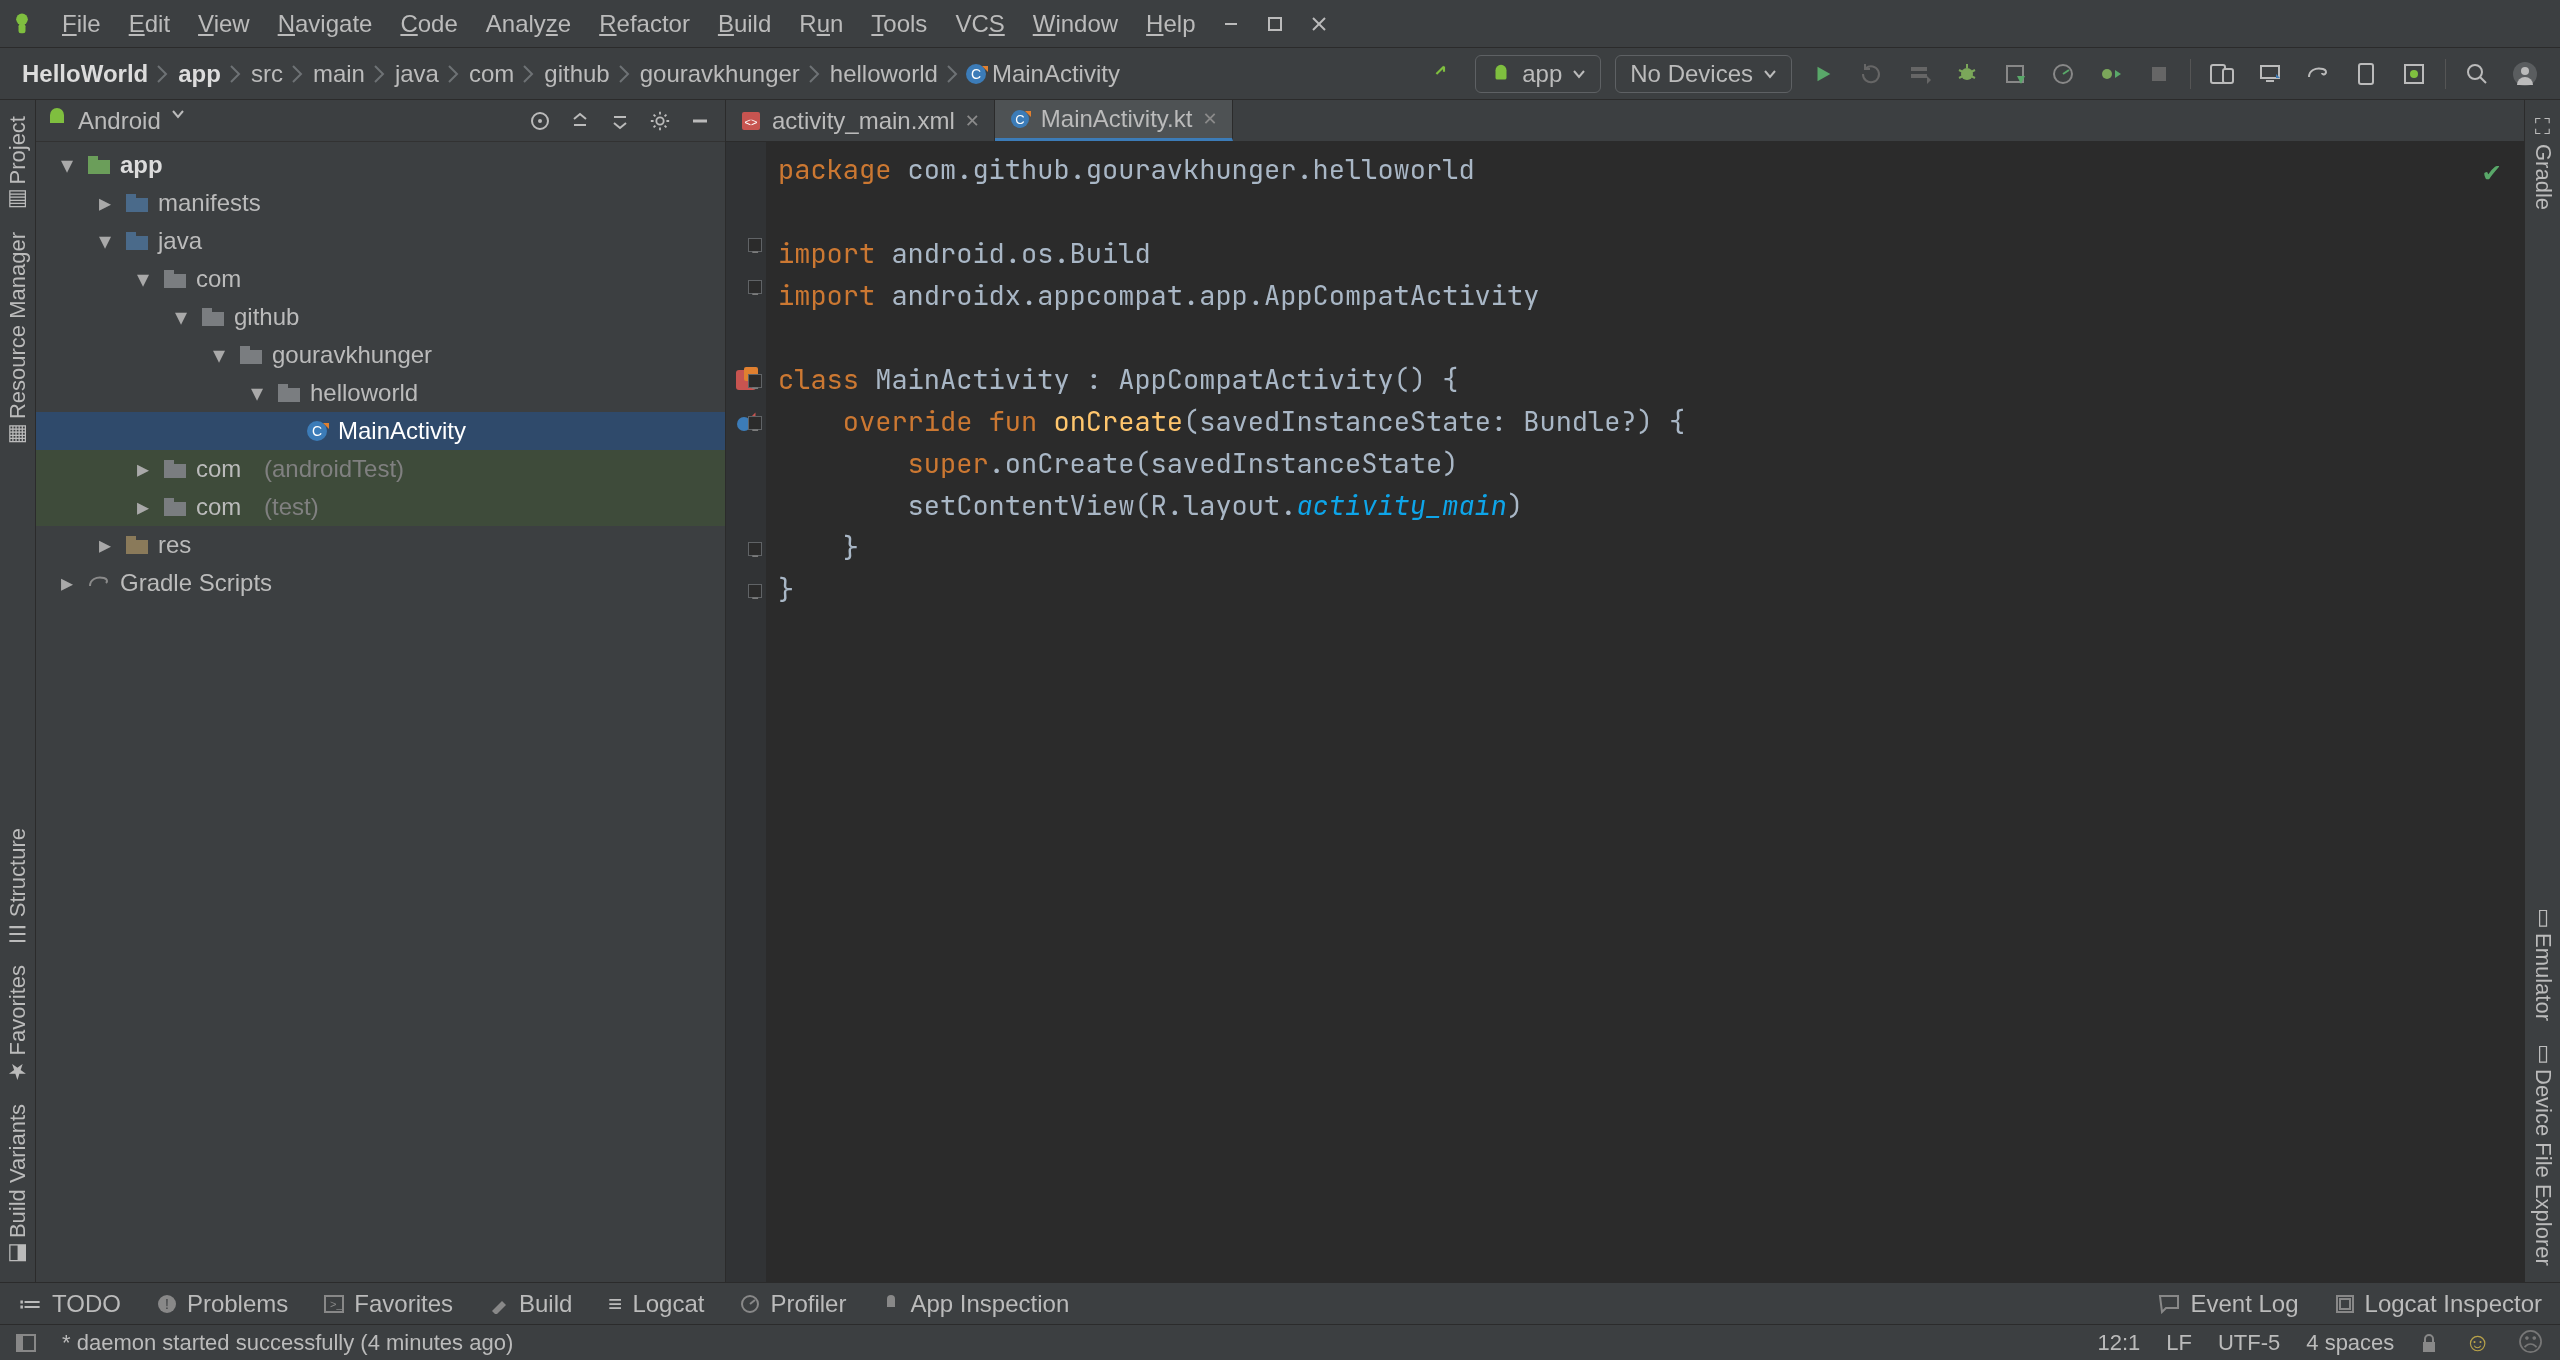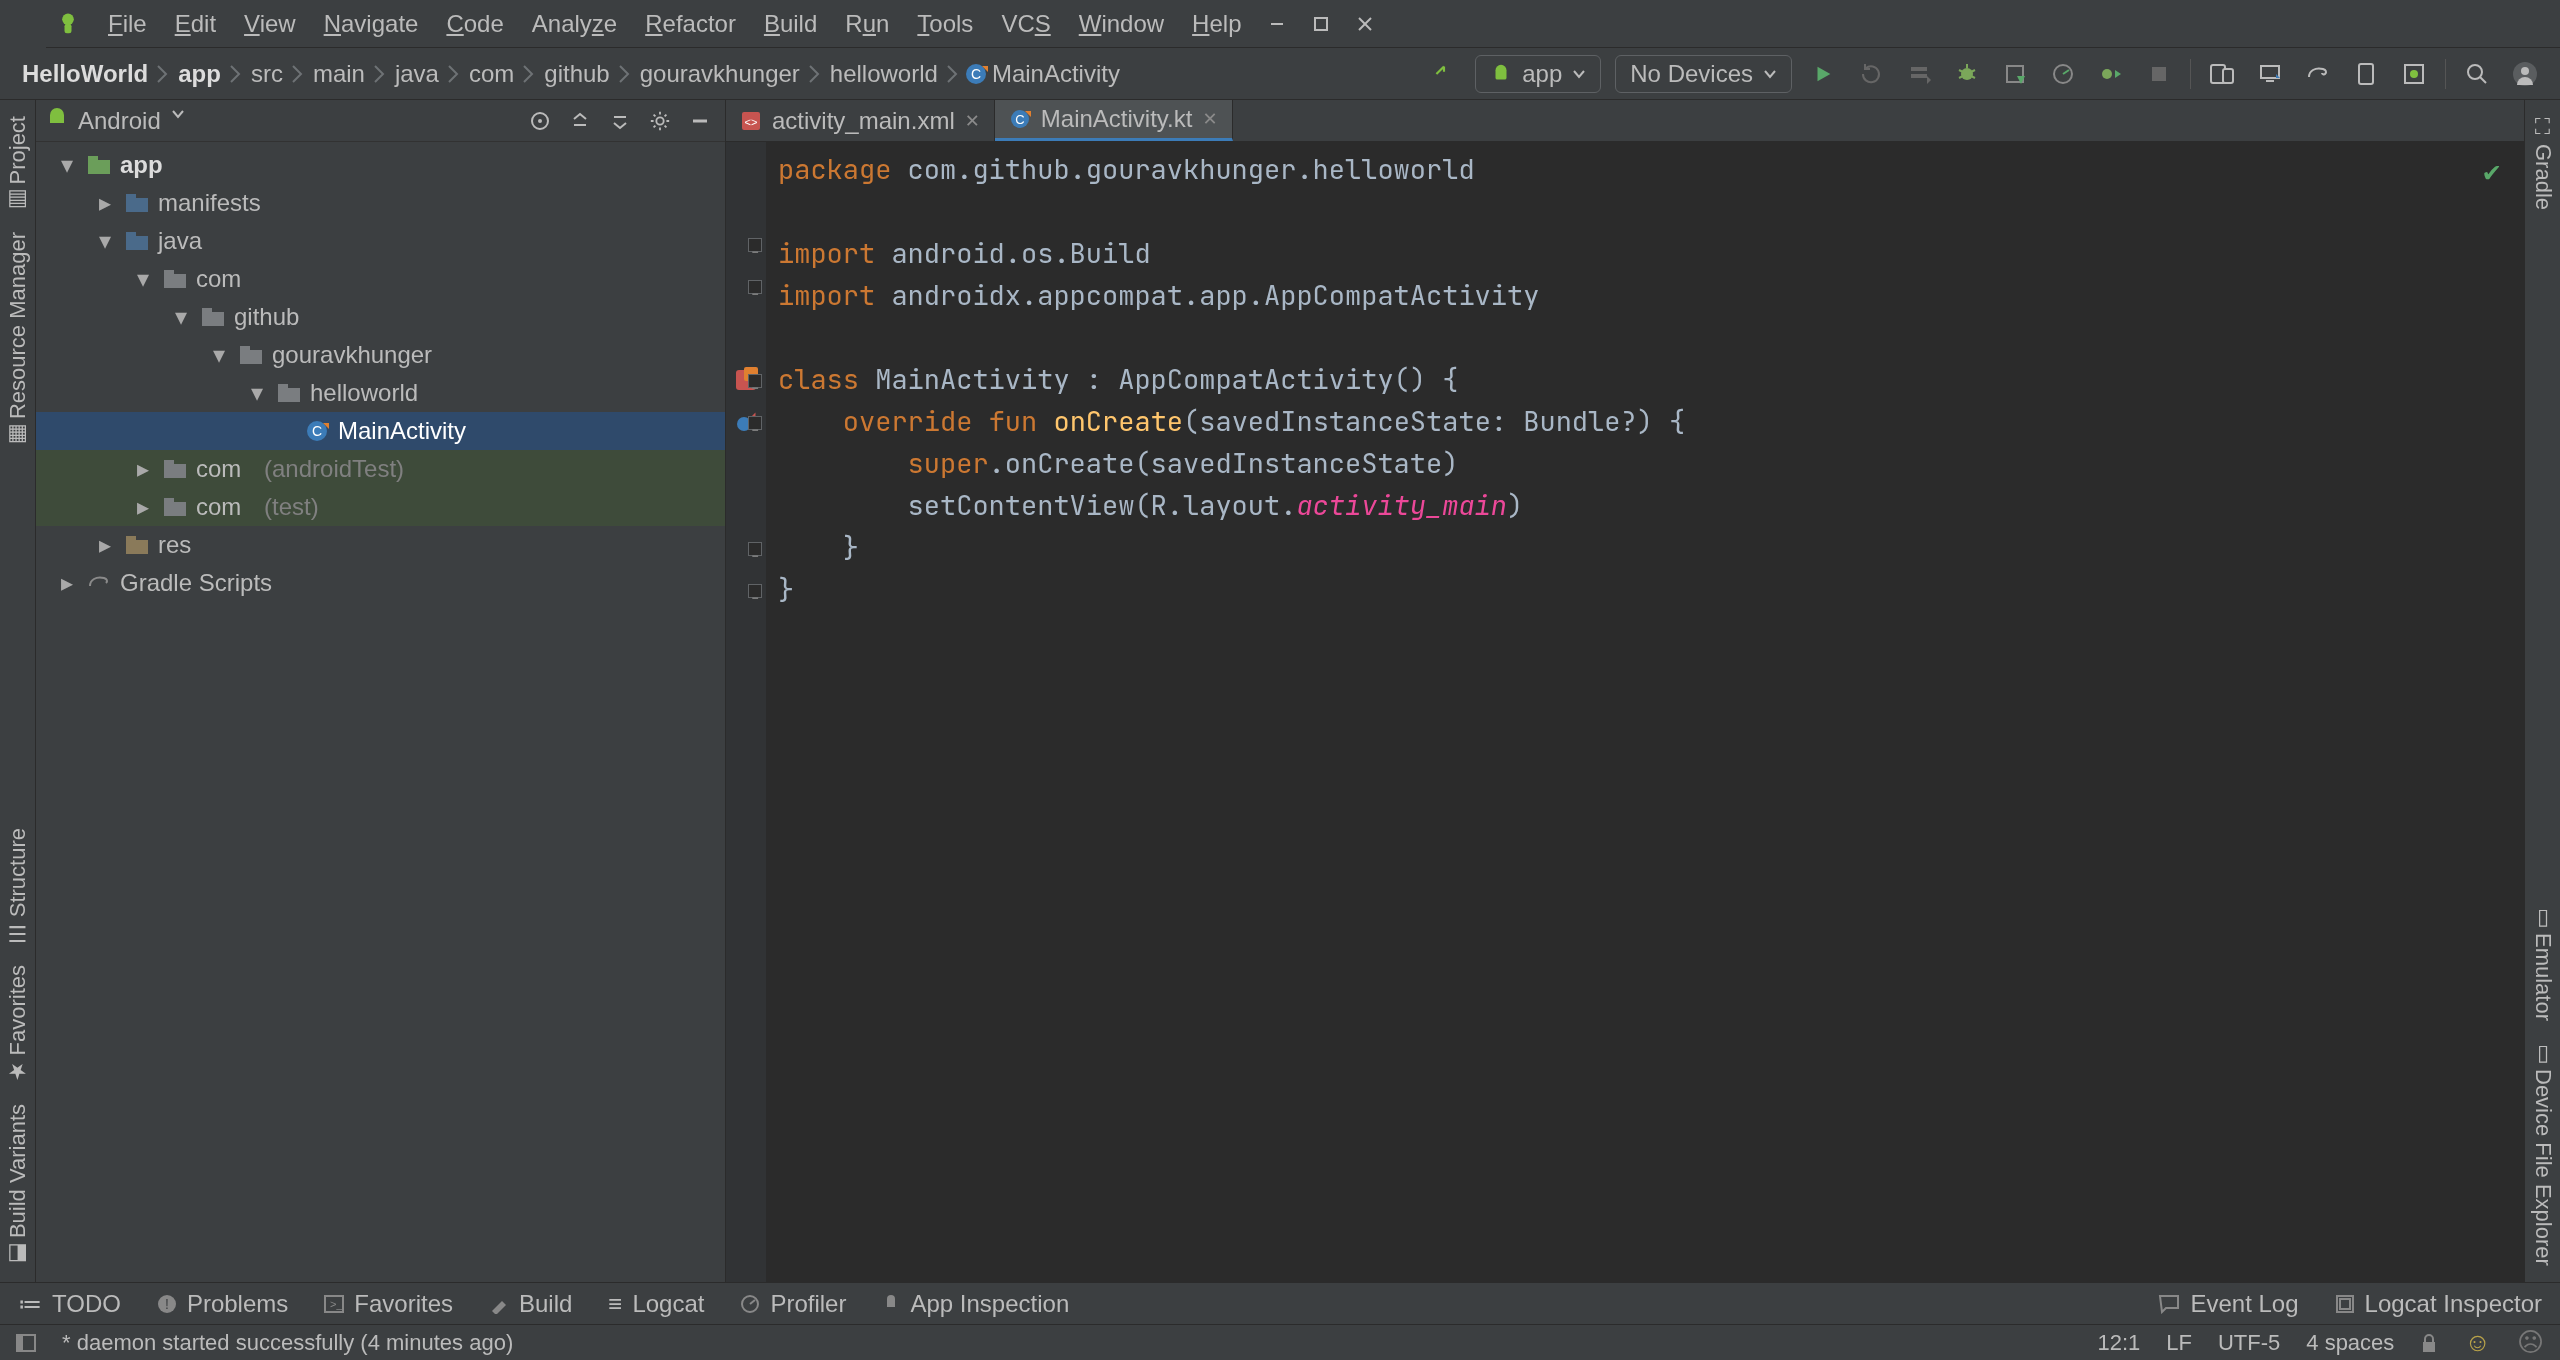--- a/index.html
+++ b/index.html
@@ -15,21 +15,20 @@
 
 
 .menubar {
   height: 48px;
   background: #3c3f41;
   display: flex;
   align-items: center;
   padding: 0 8px;
   gap: 4px;
   border-bottom: 1px solid #2b2b2b;
-  margin-left: 46px;
 }
 .menubar .as-logo {
   width: 28px; height: 28px;
   margin-right: 10px;
   display: inline-flex; align-items: center; justify-content: center;
 }
 .menubar .menu-item {
   padding: 2px 12px;
   color: #bbbbbb;
   cursor: pointer;
@@ -259,21 +258,21 @@
 }
 .code {
   flex: 1;
   padding: 6px 0 0 12px;
   color: #a9b7c6;
   white-space: pre;
   position: relative;
 }
 .kw { color: #cc7832; }
 .fn { color: #ffc66d; }
-.it { color: #ec4899; font-style: italic; }
+.it { color: #0ea5e9; font-style: italic; }
 .check-ok {
   position: absolute;
   right: 24px;
   top: 8px;
   color: #59a869;
   font-size: 28px;
 }
 
 
 .bottombar {

